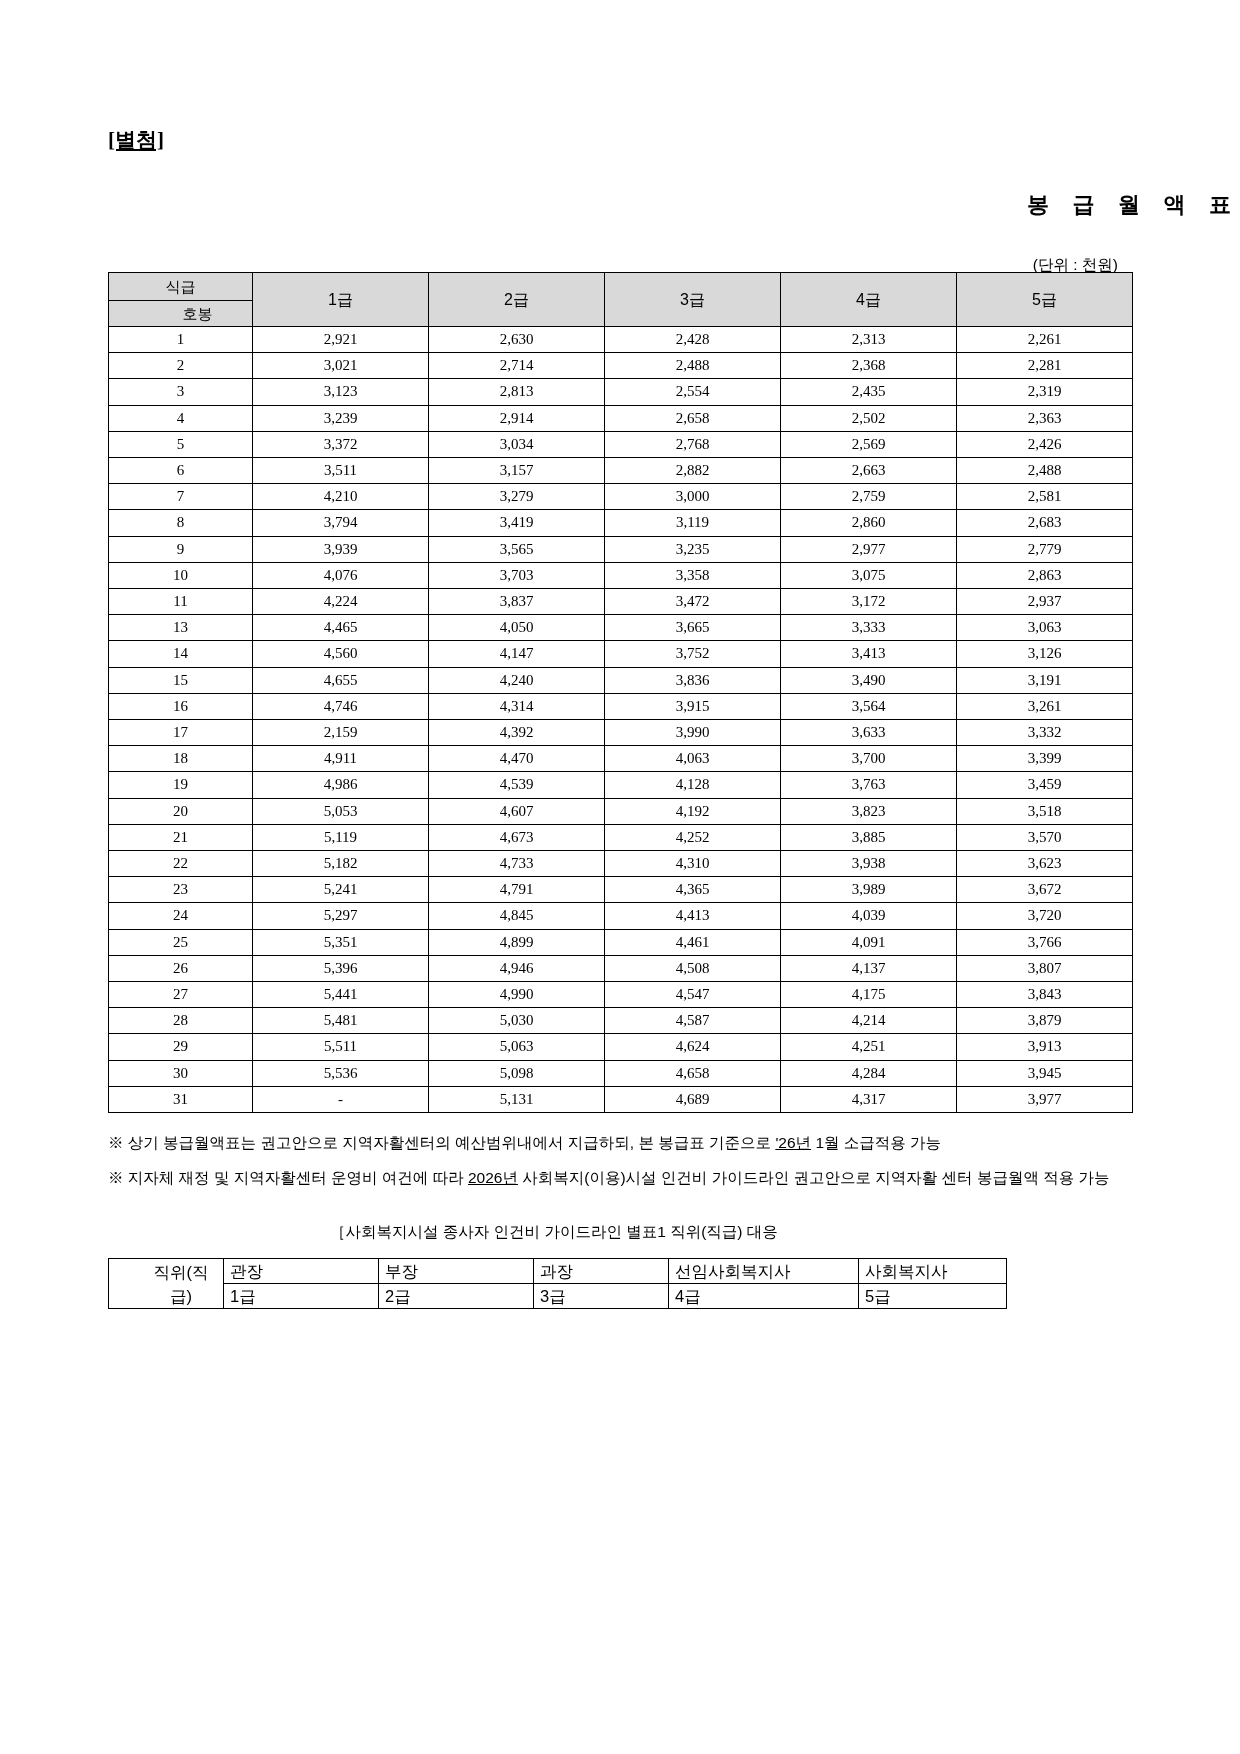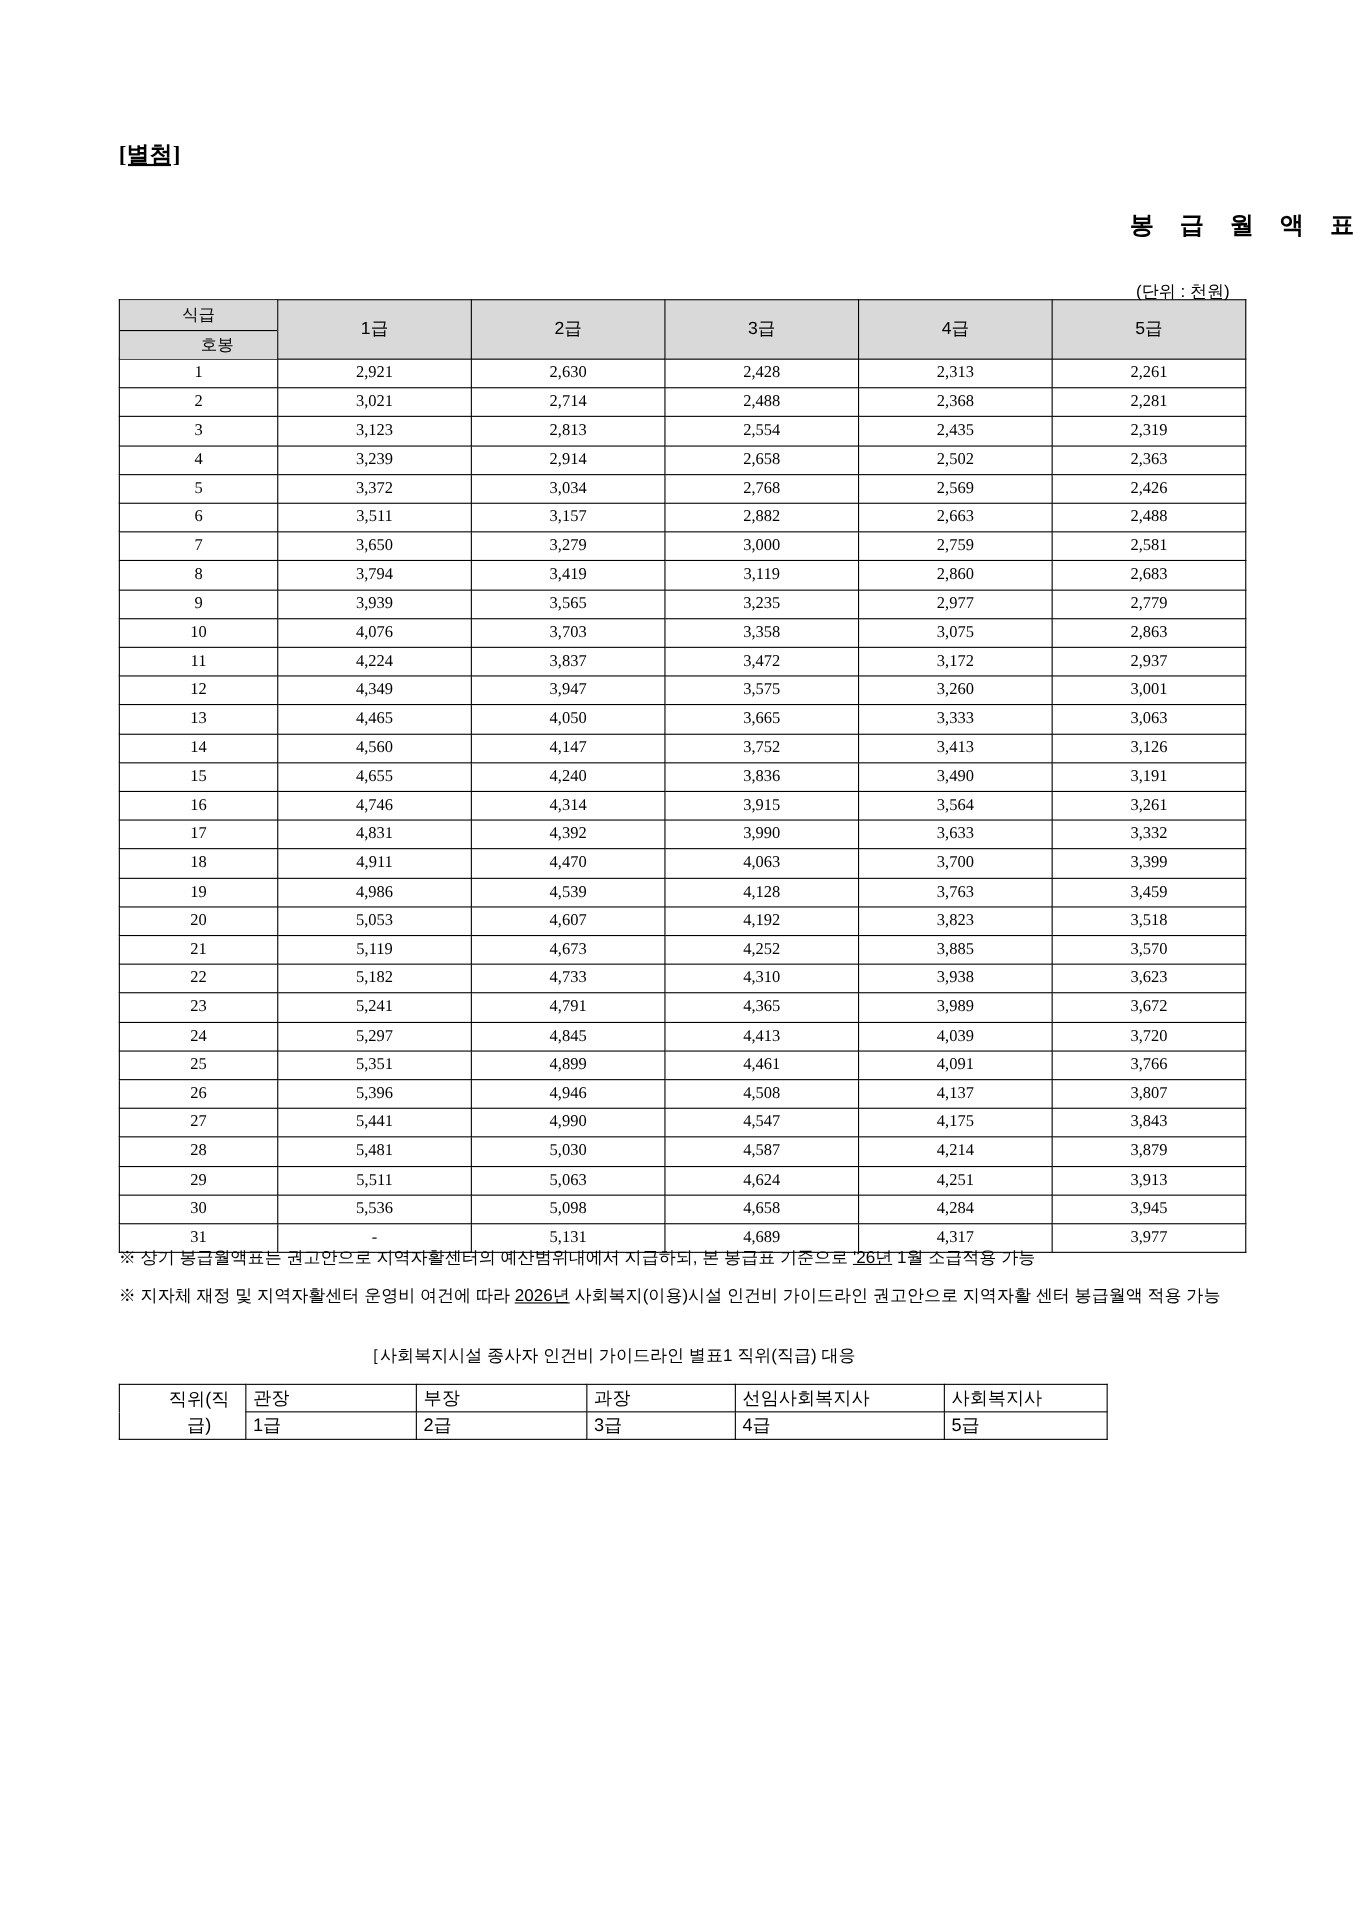--- a/index.html
+++ b/index.html
@@ -241,21 +241,21 @@
         <tr>
           <td class="row-no">6</td>
           <td>3,511</td>
           <td>3,157</td>
           <td>2,882</td>
           <td>2,663</td>
           <td>2,488</td>
         </tr>
         <tr>
           <td class="row-no">7</td>
-          <td>3,650</td>
+          <td>4,210</td>
           <td>3,279</td>
           <td>3,000</td>
           <td>2,759</td>
           <td>2,581</td>
         </tr>
         <tr>
           <td class="row-no">8</td>
           <td>3,794</td>
           <td>3,419</td>
           <td>3,119</td>
@@ -280,28 +280,20 @@
         </tr>
         <tr>
           <td class="row-no">11</td>
           <td>4,224</td>
           <td>3,837</td>
           <td>3,472</td>
           <td>3,172</td>
           <td>2,937</td>
         </tr>
         <tr>
-          <td class="row-no">12</td>
-          <td>4,349</td>
-          <td>3,947</td>
-          <td>3,575</td>
-          <td>3,260</td>
-          <td>3,001</td>
-        </tr>
-        <tr>
           <td class="row-no">13</td>
           <td>4,465</td>
           <td>4,050</td>
           <td>3,665</td>
           <td>3,333</td>
           <td>3,063</td>
         </tr>
         <tr>
           <td class="row-no">14</td>
           <td>4,560</td>
@@ -321,21 +313,21 @@
         <tr>
           <td class="row-no">16</td>
           <td>4,746</td>
           <td>4,314</td>
           <td>3,915</td>
           <td>3,564</td>
           <td>3,261</td>
         </tr>
         <tr>
           <td class="row-no">17</td>
-          <td>4,831</td>
+          <td>2,159</td>
           <td>4,392</td>
           <td>3,990</td>
           <td>3,633</td>
           <td>3,332</td>
         </tr>
         <tr>
           <td class="row-no">18</td>
           <td>4,911</td>
           <td>4,470</td>
           <td>4,063</td>

